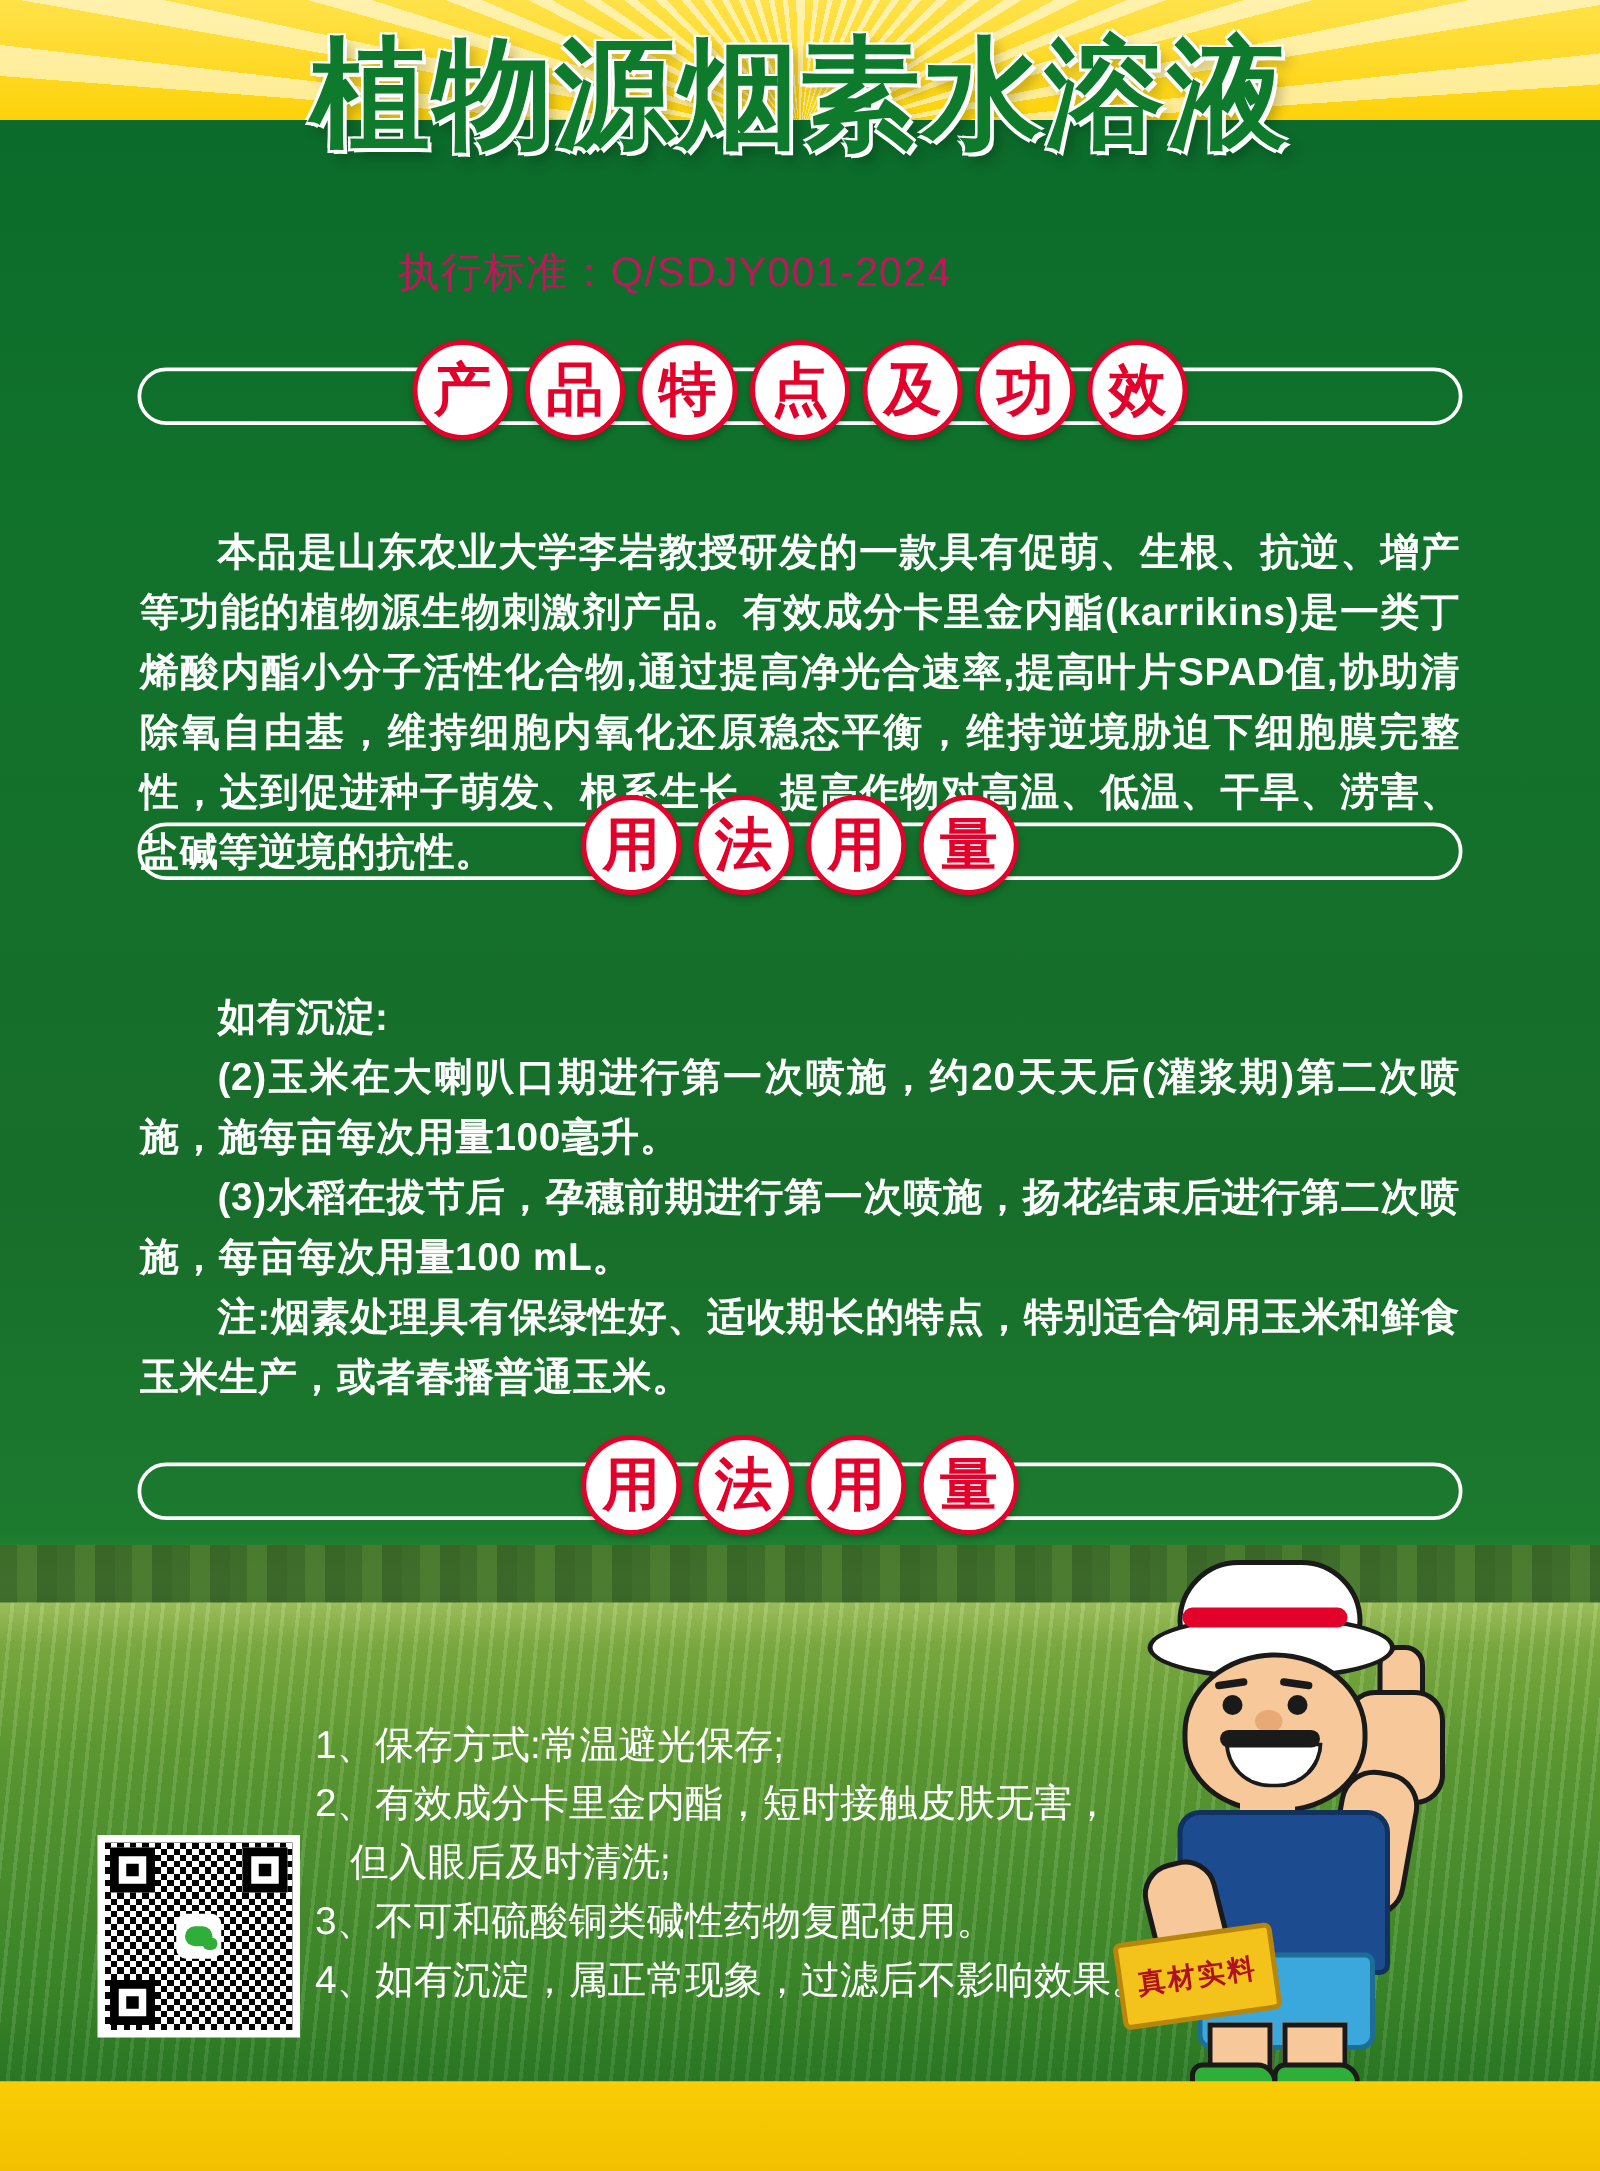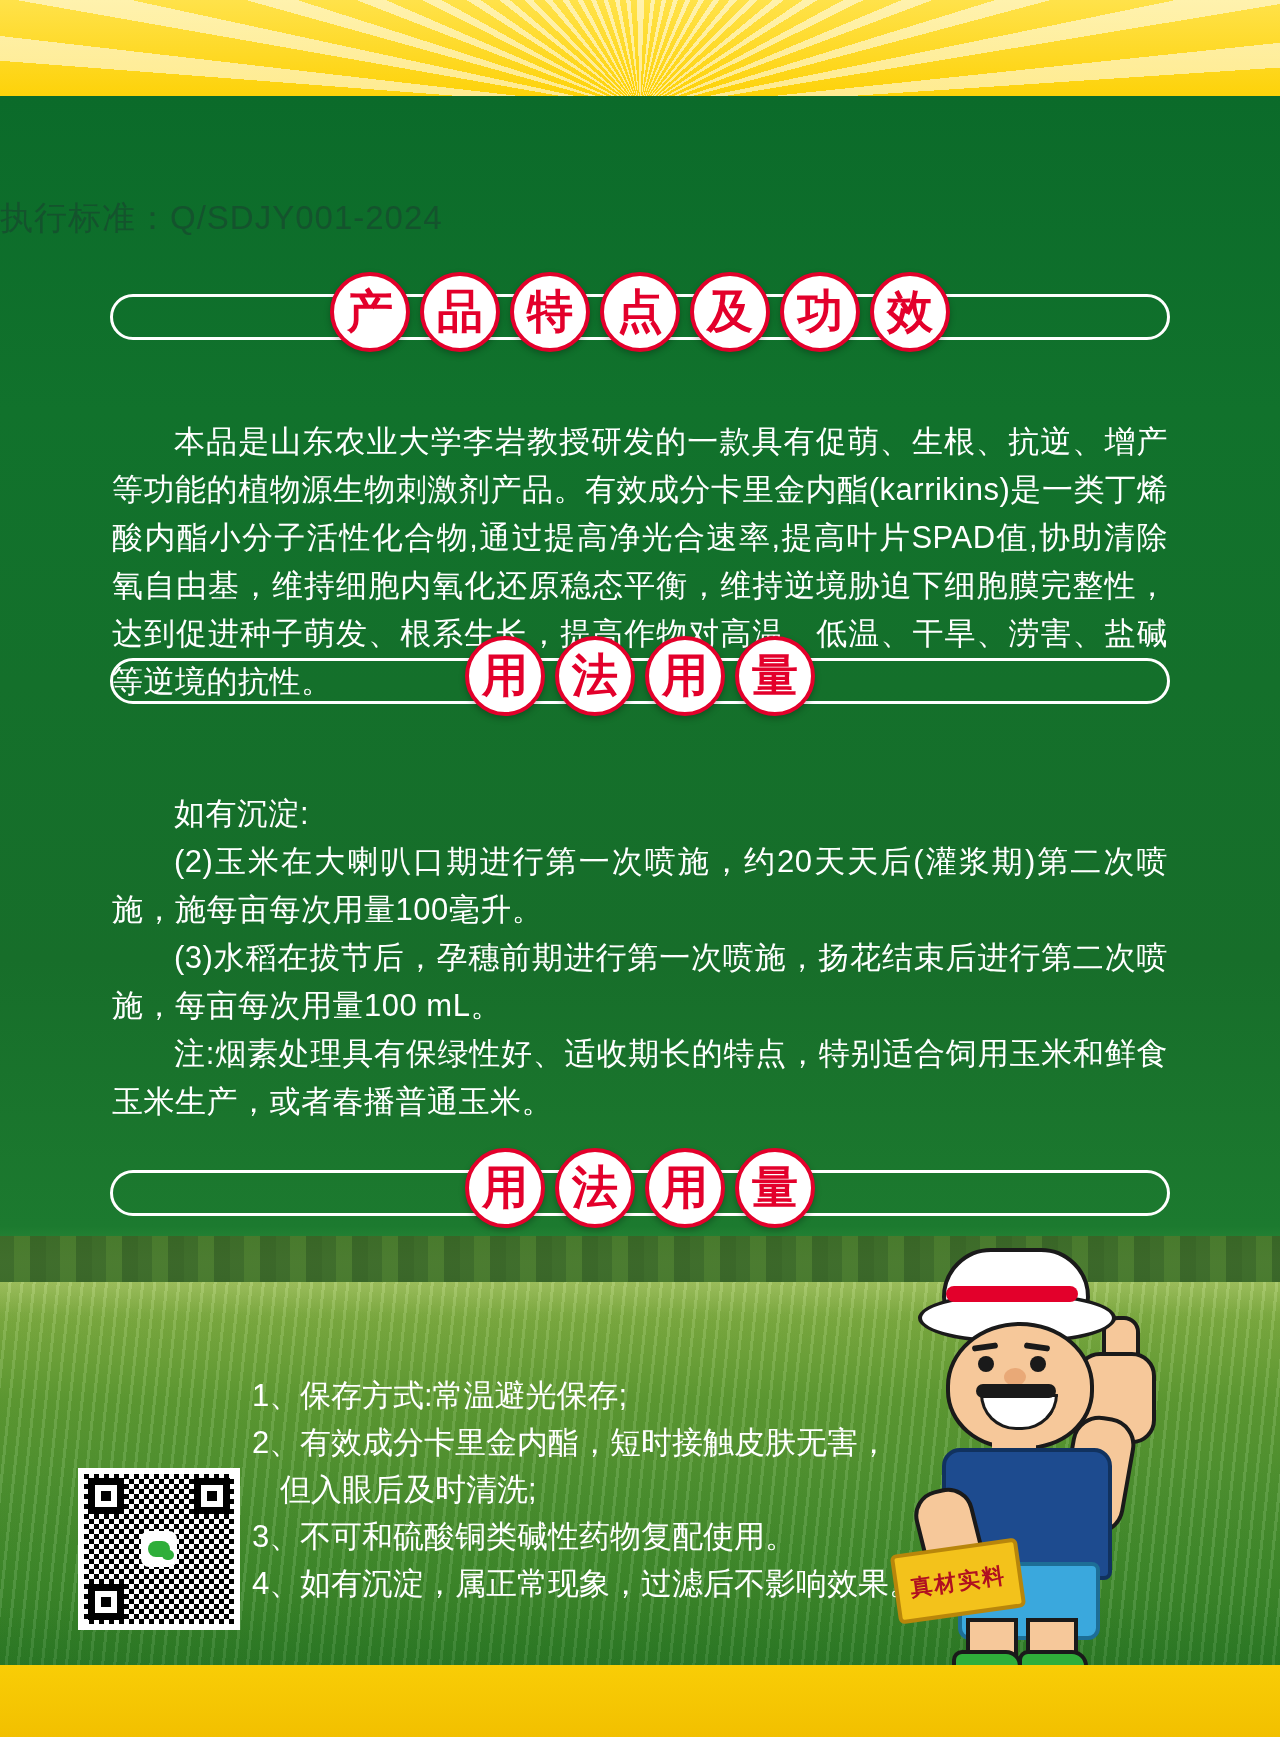--- a/index.html
+++ b/index.html
@@ -121,22 +121,22 @@
       -2px 2px 0 #ffffff,
       6px 7px 10px rgba(0,0,0,0.25);
     white-space: nowrap;
   }
 
   .standard-line {
     position: absolute;
     left: 0;
     top: 196px;
     width: 1080px;
-    text-align: left;
-    color: #14532d;
+    text-align: center;
+    color: #be185d;
     font-size: 33px;
     letter-spacing: 1px;
   }
 
   
   .banner {
     position: absolute;
     left: 110px;
     width: 1060px;
     height: 86px;
@@ -179,20 +179,21 @@
   }
 
   
   .body-text {
     position: absolute;
     color: #ffffff;
     font-size: 31px;
     line-height: 1.55;
     letter-spacing: .5px;
     text-align: justify;
+    font-weight: bold;
   }
   .body-text p { margin: 0; }
   .body-text p.indent { text-indent: 2em; }
 
   #features-text { left: 112px; top: 418px; width: 1056px; }
   #usage-text    { left: 112px; top: 790px; width: 1056px; }
 
   
   .notes {
     position: absolute;
@@ -383,20 +384,21 @@
 
   <div class="yellow-frame"></div>
 
   <div class="sunburst"></div>
 
   <div class="green-panel">
     <div class="field-photo"></div>
     <div class="panel-fade"></div>
   </div>
 
+  <div class="headline">植物源烟素水溶液</div>
 
   <div class="standard-line">执行标准：Q/SDJY001-2024</div>
 
   <div class="banner" style="top:272px;">
     <div class="rail"></div>
     <div class="chips">
       <div class="chip">产</div>
       <div class="chip">品</div>
       <div class="chip">特</div>
       <div class="chip">点</div>

